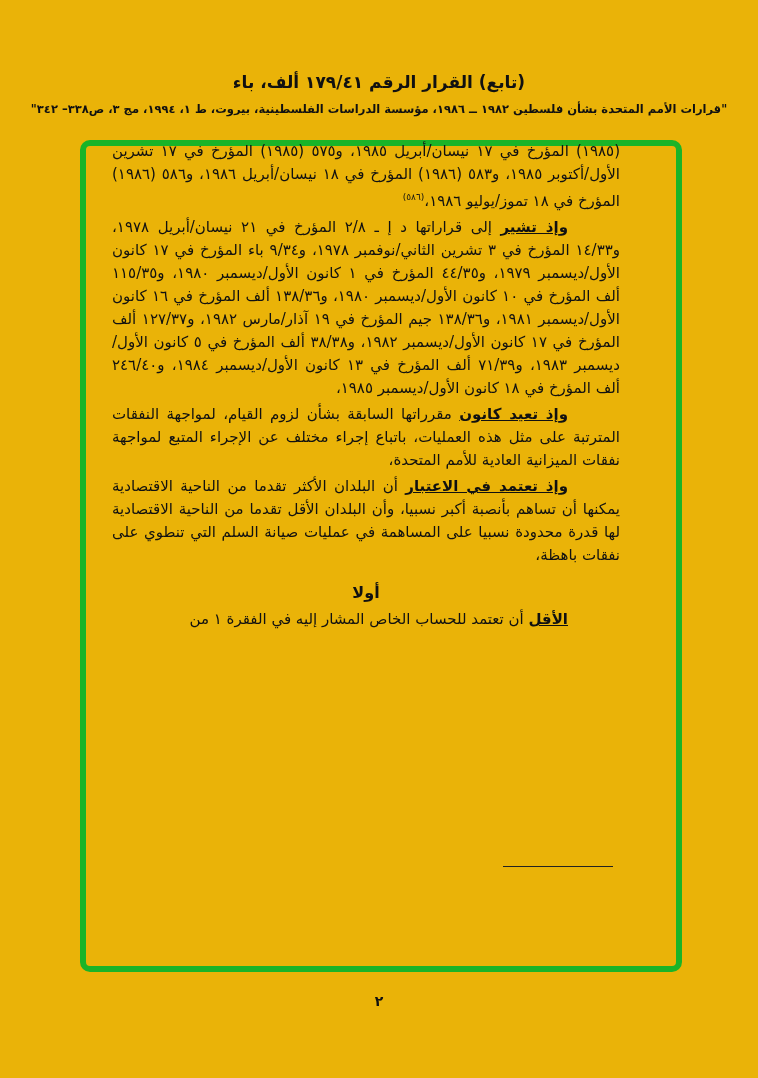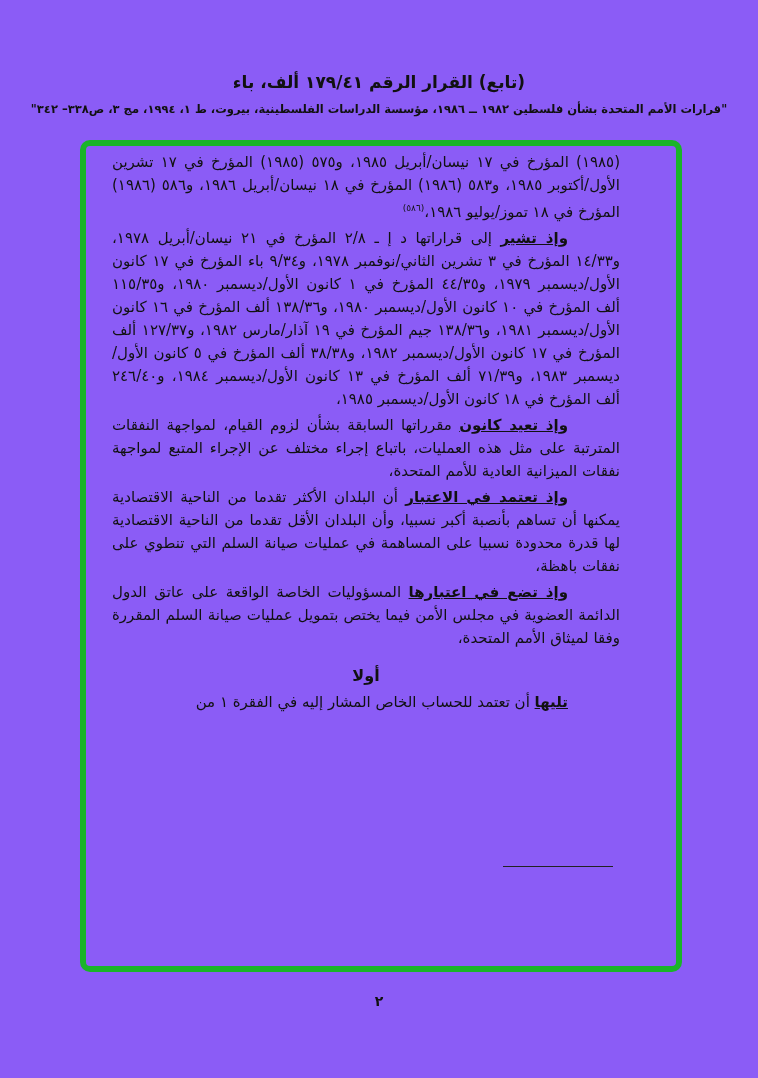--- a/index.html
+++ b/index.html
@@ -1,19 +1,19 @@
 <!DOCTYPE html>
 <html lang="ar" dir="rtl"><head>
 <meta charset="utf-8">
 <style>
   html,body{margin:0;padding:0;background:#ffffff;}
   .page{
     position:relative;
     width:758px;height:1078px;
-    background:#8b5cf6;
+    background:#eab308;
     font-family:"DejaVu Sans","Liberation Sans",sans-serif;
     color:#111;
     direction:rtl;
     overflow:hidden;
   }
   .doc-title{
     position:absolute;
     top:72px;left:0;right:0;
     text-align:center;
     font-size:17px;
@@ -31,21 +31,21 @@
     position:absolute;
     left:80px;top:140px;
     width:602px;height:832px;
     box-sizing:border-box;
     border:6px solid #1ab428;
     border-radius:10px;
     background:transparent;
   }
   .body-text{
     position:absolute;
-    top:135px;right:138px;
+    top:124px;right:138px;
     width:508px;
     font-size:15px;
     line-height:23px;
     text-align:justify;
     direction:rtl;
     padding-top:16px;
   }
   .para{margin:0 0 3px 0;}
   .para.indent{text-indent:52px;}
   .lead{font-weight:bold;text-decoration:underline;}
@@ -99,25 +99,24 @@
   <div class="body-text">
 
     <p class="para"><span>(١٩٨٥) المؤرخ في ١٧ نيسان/أبريل ١٩٨٥، و٥٧٥ (١٩٨٥) المؤرخ في ١٧ تشرين الأول/أكتوبر ١٩٨٥، و٥٨٣ (١٩٨٦) المؤرخ في ١٨ نيسان/أبريل ١٩٨٦، و٥٨٦ (١٩٨٦) المؤرخ في ١٨ تموز/يوليو ١٩٨٦،</span><sup class="fn-ref">(٥٨٦)</sup></p>
 
     <p class="para indent"><span class="lead">وإذ تشير</span><span> إلى قراراتها د إ ـ ٢/٨ المؤرخ في ٢١ نيسان/أبريل ١٩٧٨، و١٤/٣٣ المؤرخ في ٣ تشرين الثاني/نوفمبر ١٩٧٨، و٩/٣٤ باء المؤرخ في ١٧ كانون الأول/ديسمبر ١٩٧٩، و٤٤/٣٥ المؤرخ في ١ كانون الأول/ديسمبر ١٩٨٠، و١١٥/٣٥ ألف المؤرخ في ١٠ كانون الأول/ديسمبر ١٩٨٠، و١٣٨/٣٦ ألف المؤرخ في ١٦ كانون الأول/ديسمبر ١٩٨١، و١٣٨/٣٦ جيم المؤرخ في ١٩ آذار/مارس ١٩٨٢، و١٢٧/٣٧ ألف المؤرخ في ١٧ كانون الأول/ديسمبر ١٩٨٢، و٣٨/٣٨ ألف المؤرخ في ٥ كانون الأول/ديسمبر ١٩٨٣، و٧١/٣٩ ألف المؤرخ في ١٣ كانون الأول/ديسمبر ١٩٨٤، و٢٤٦/٤٠ ألف المؤرخ في ١٨ كانون الأول/ديسمبر ١٩٨٥،</span></p>
 
     <p class="para indent"><span class="lead">وإذ تعيد كانون</span><span> مقرراتها السابقة بشأن لزوم القيام، لمواجهة النفقات المترتبة على مثل هذه العمليات، باتباع إجراء مختلف عن الإجراء المتبع لمواجهة نفقات الميزانية العادية للأمم المتحدة،</span></p>
 
     <p class="para indent"><span class="lead">وإذ تعتمد في الاعتبار</span><span> أن البلدان الأكثر تقدما من الناحية الاقتصادية يمكنها أن تساهم بأنصبة أكبر نسبيا، وأن البلدان الأقل تقدما من الناحية الاقتصادية لها قدرة محدودة نسبيا على المساهمة في عمليات صيانة السلم التي تنطوي على نفقات باهظة،</span></p>
 
-    <p class="para indent"><span class="lead">وإذ تضع في اعتبارها</span><span> المسؤوليات الخاصة الواقعة على عاتق الدول الدائمة العضوية في مجلس الأمن فيما يختص بتمويل عمليات صيانة السلم المقررة وفقا لميثاق الأمم المتحدة،</span></p>
 
     <div class="section-heading">أولا</div>
 
-    <p class="para indent"><span class="lead">تليها</span><span> أن تعتمد للحساب الخاص المشار إليه في الفقرة ١ من</span></p>
+    <p class="para indent"><span class="lead">الأقل</span><span> أن تعتمد للحساب الخاص المشار إليه في الفقرة ١ من</span></p>
 
   </div>
 
   <div class="footnote">
     <div class="footnote-rule"></div>
   </div>
 
   <div class="page-number">٢</div>
 
 </div>

